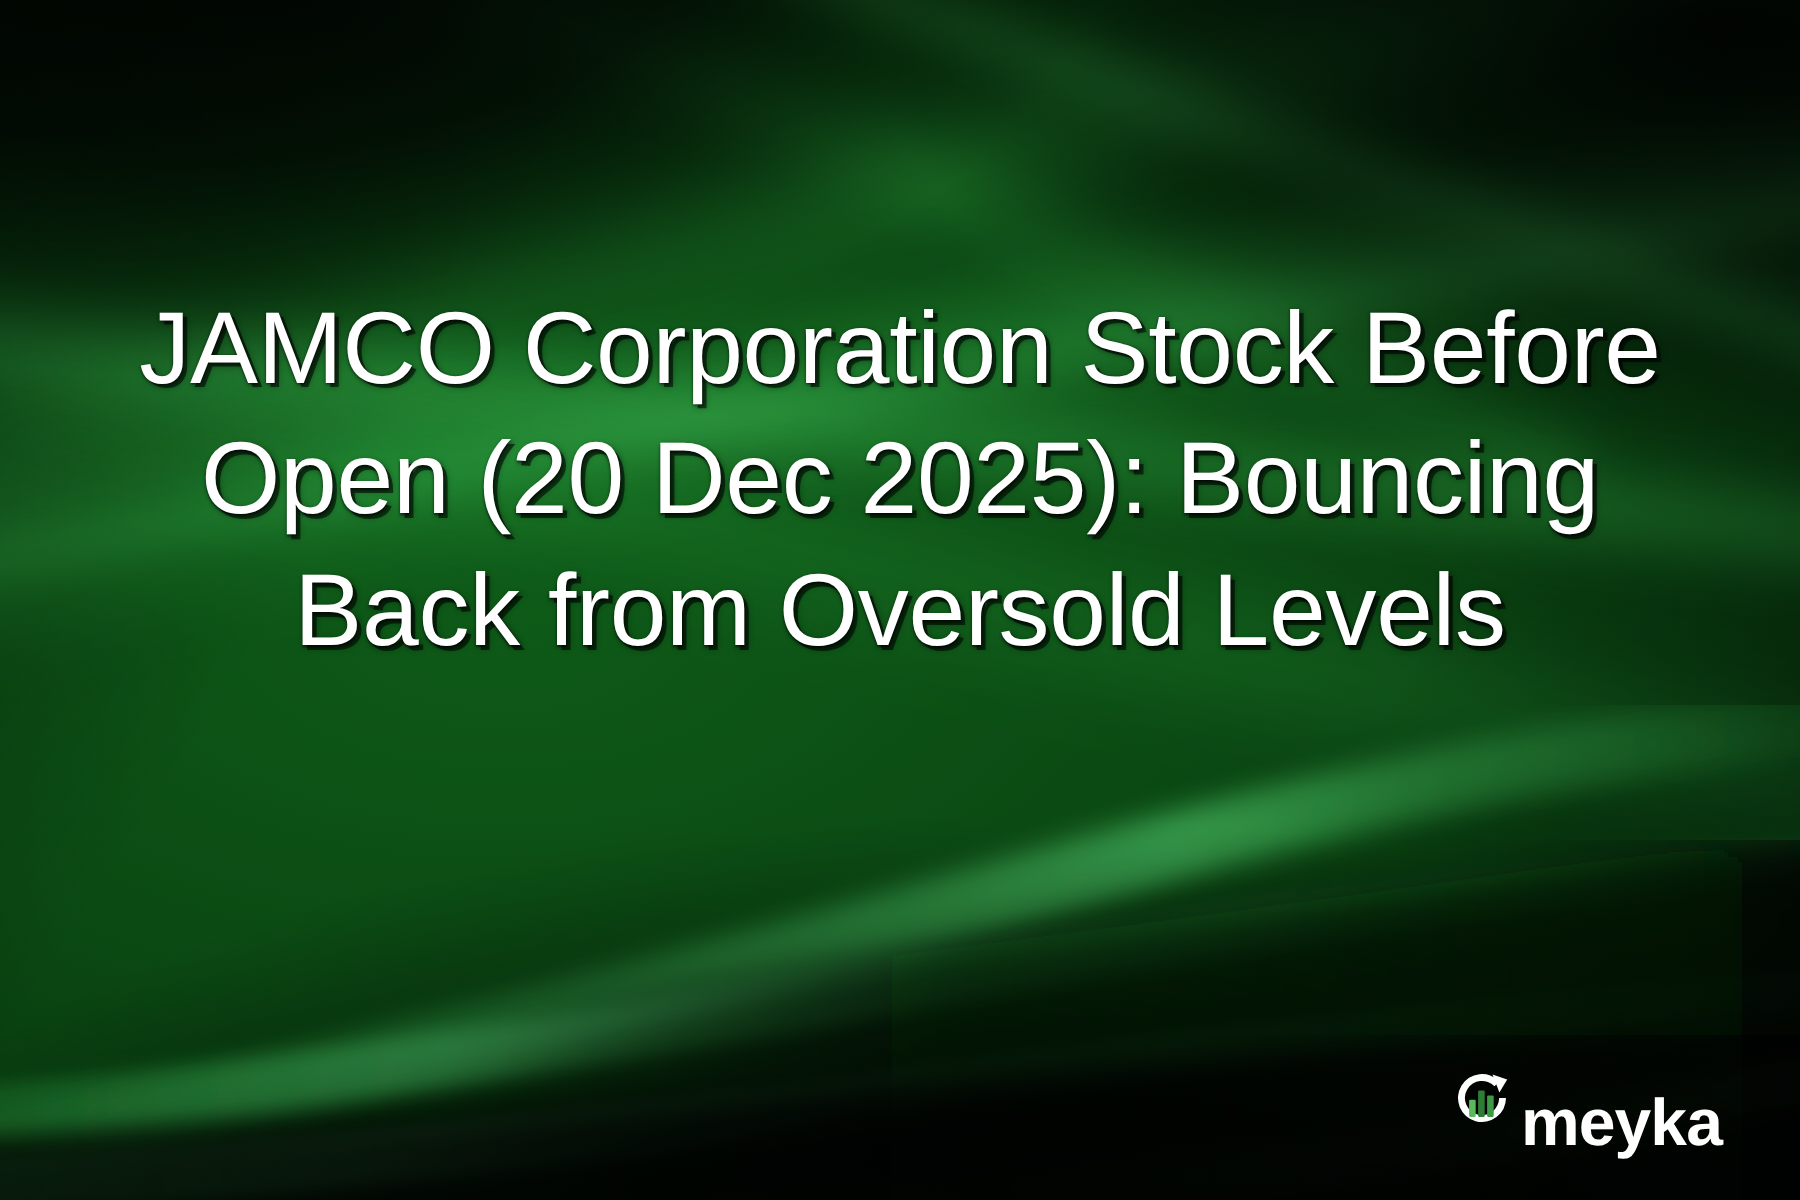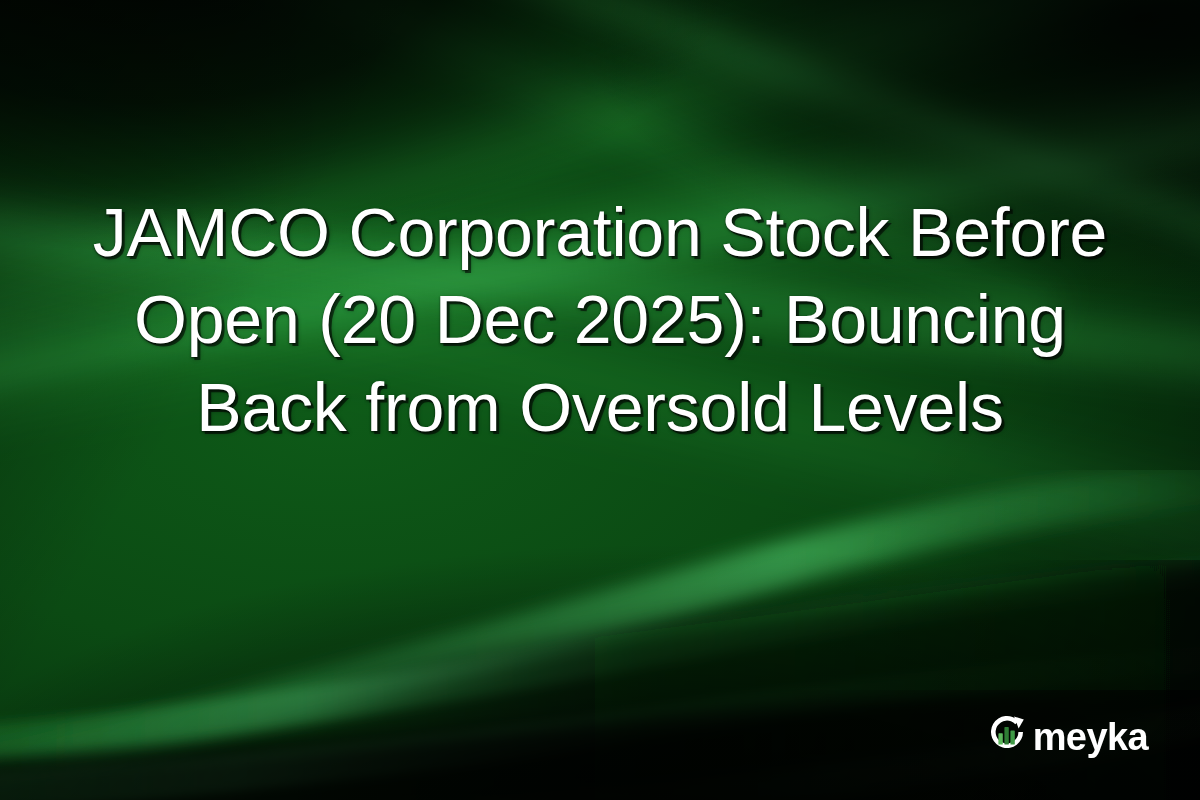--- a/index.html
+++ b/index.html
@@ -141,25 +141,25 @@
   .logo-mark{
     width:44px; height:44px;
     flex:0 0 44px;
     position:relative;
   }
   .logo-mark svg{ display:block; }
   .logo-word{
     color:#ffffff;
     font-family:"Liberation Sans", sans-serif;
     font-weight:700;
-    font-size:38px;
+    font-size:44px;
     letter-spacing:-0.6px;
     line-height:1;
     position:relative;
-    top:3px;
+    top:15px;
     margin-left:-2px;
   }
 </style>
 </head>
 <body>
 
 <div class="banner">
 
   <div class="bg-base"></div>
 

